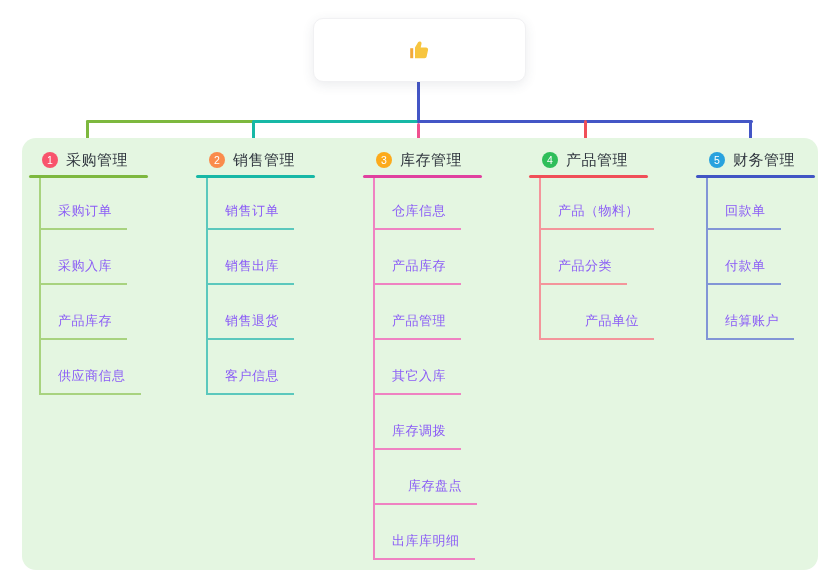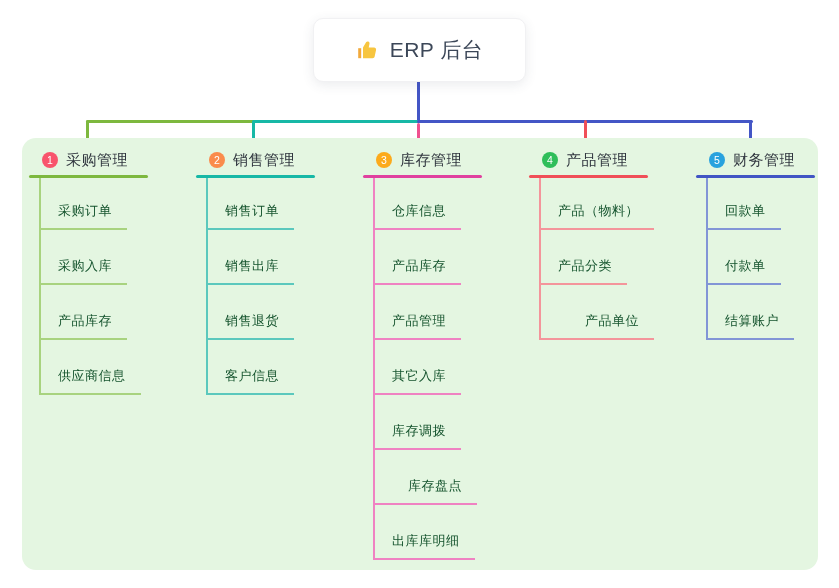--- a/index.html
+++ b/index.html
@@ -40,21 +40,21 @@
     color:#fff;font-size:10.5px;line-height:16px;text-align:center;flex:0 0 auto;
   }
   .branch-label{font-size:15px;font-weight:500;color:#30363f;white-space:nowrap;letter-spacing:.5px;}
   .branch-underline{
     position:absolute;left:0;top:27px;width:119px;height:3px;border-radius:2px;
     background:var(--dark,#888);
   }
   .vline{position:absolute;left:10px;top:30px;width:2px;background:var(--light,#bbb);}
   .child{
     position:absolute;left:10px;height:20px;padding:0 15px 6px 19px;
-    font-size:13px;color:#14532d;white-space:nowrap;letter-spacing:.5px;
+    font-size:13px;color:#8b5cf6;white-space:nowrap;letter-spacing:.5px;
     border-bottom:2px solid var(--light,#bbb);
   }
 </style>
 </head>
 <body>
 
 <div class="stage">
 
   <div class="root-drop" style="background: rgb(68, 86, 198);"></div>
   <div class="hline bus bus-left" style="background: rgb(125, 184, 62);"></div>
@@ -66,21 +66,20 @@
   <div class="vdrop drop" style="left: 584px; background: rgb(240, 79, 88);"></div>
   <div class="vdrop drop" style="left: 749px; background: rgb(68, 86, 198);"></div>
 
   <div class="panel" style="background: rgb(228, 246, 225);"></div>
 
   <div class="root-card">
     <svg viewBox="0 0 24 24" aria-hidden="true">
       <path d="M2.2 10.2h3v10h-3z" fill="#f2a93b"></path>
       <path d="M7 20.2h9.6c1 0 1.85-.7 2.05-1.65l1.4-6.5c.27-1.25-.68-2.45-1.96-2.45h-5.4l.82-3.85c.21-1-.42-2-1.42-2.25-.78-.2-1.6.12-2.02.82L7 9.6v10.6z" fill="#f7c53f"></path>
     </svg>
-    <span>ERP 后台</span>
   </div>
 
   <div class="branch" style="left: 29px; --dark: #7db83e; --light: #a8d37f; --badge: #f8546c;">
     <div class="branch-header">
       <span class="badge">1</span>
       <span class="branch-label">采购管理</span>
     </div>
     <div class="branch-underline"></div>
     <div class="vline" style="height: 217px;"></div>
     <div class="children">

